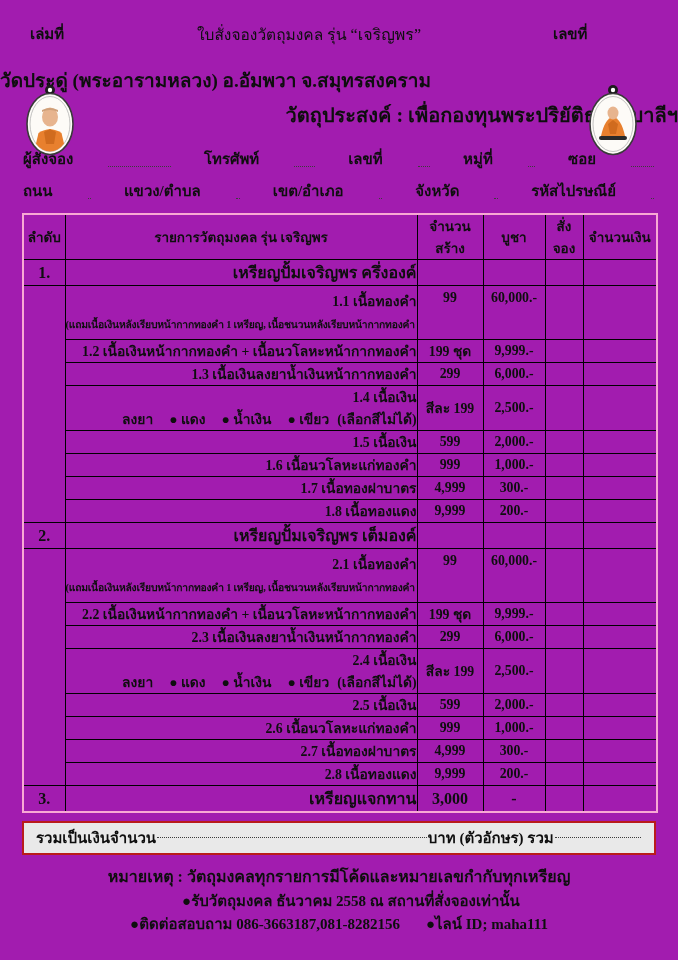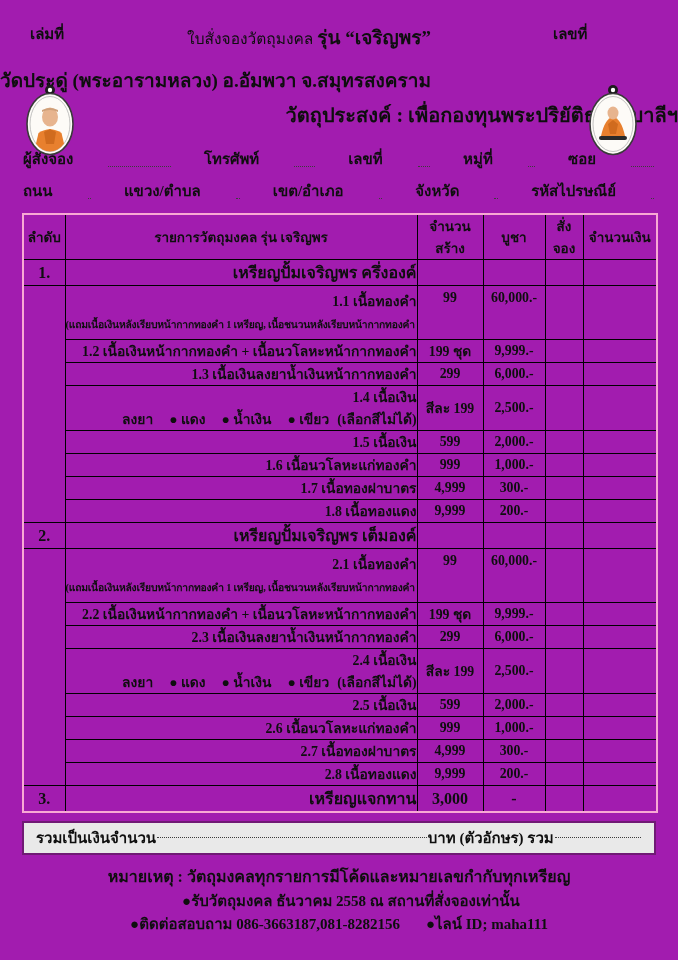--- a/index.html
+++ b/index.html
@@ -7,21 +7,21 @@
     position:relative; width:678px; height:960px; margin:0 auto;
     background:#a21caf; color:#0e0e0e; overflow:hidden;
     font-family:"Liberation Serif", serif; font-weight:bold;
     box-sizing:border-box; padding-top:22px;
   }
   
   .top-labels{position:relative; height:22px; font-size:15px;}
   .vol-label{position:absolute; left:30px; top:0;}
   .num-label{position:absolute; left:553px; top:0;}
   .form-title{position:absolute; left:0; right:60px; top:0; text-align:center; font-weight:normal; font-size:15.5px;}
-  .form-title b{font-size:19px; font-weight:bold;}
+  .form-title b{font-size:16px; font-weight:normal;}
   .doc-title{text-align:center; font-size:25px; margin-top:8px; line-height:1.15; letter-spacing:-0.3px;}
   .doc-subtitle{text-align:left; font-size:19px; margin-top:21px;}
   .doc-purpose{text-align:right; font-size:20px; margin-top:4px;}
   .medallion{position:absolute; top:84px;}
   .medallion.left{left:25px;}
   .medallion.right{left:588px;}
   
   .fill-row{display:flex; align-items:flex-end; margin:0 23px; font-size:15px; height:24px;gap:32px;}
   .fill-row .lbl{white-space:nowrap; padding-right:2px;}
   .dots{border-bottom:1.6px dotted #3c3c3c; height:1px; margin:0 1px 4px 1px;}
@@ -37,21 +37,21 @@
   td.c-seq{text-align:center; font-size:15px;}
   td.c-name{text-align:right; padding-left:8px;}
   td.c-qty, td.c-price, td.c-order, td.c-amount{text-align:center;}
   .section-title{padding-left:8px; display:block;}
   .item-note{font-size:10.3px; margin-top:4px; letter-spacing:-0.2px; font-weight:bold; white-space:nowrap;}
   .color-opt{margin-left:16px; white-space:nowrap;}
   .color-note{margin-left:8px; white-space:nowrap;}
   
   .summary-box{
     margin:8px 0 0 22px; width:634px; box-sizing:border-box;
-    border:2px solid #701a75; background:#e9e9e9; height:34px;
+    border:2px solid #b91c1c; background:#e9e9e9; height:34px;
     display:flex; align-items:center; padding:0 12px; font-size:15px;
   }
   .summary-box .dots{margin-bottom:3px;}
   
   .notes{text-align:center; margin-top:10px; line-height:1.55;}
   .note-1{font-size:16px;}
   .note-2{font-size:15px;margin-left:24px;}
   .note-3{font-size:15px;}
   .note-3 .gap{display:inline-block; width:26px;}
 </style>

